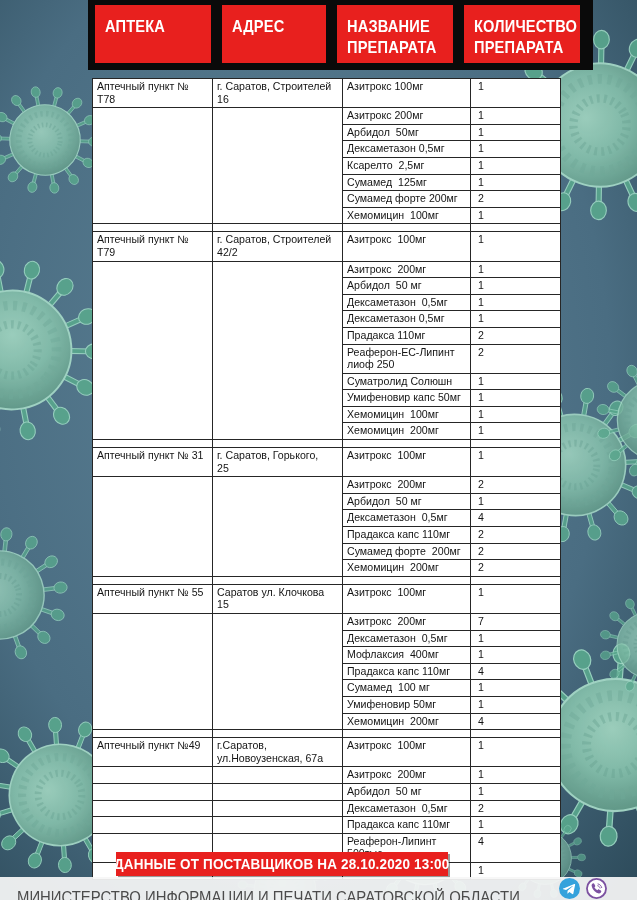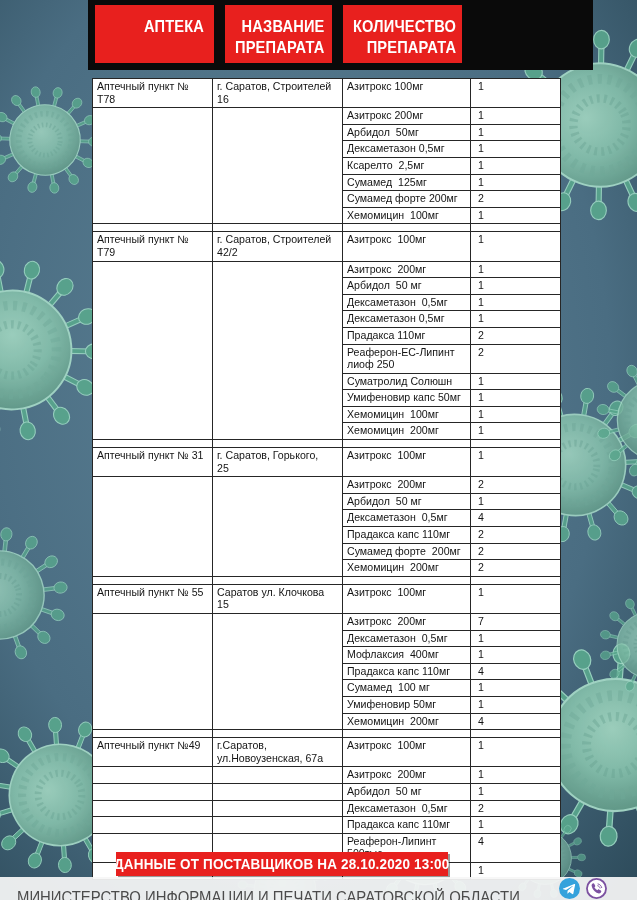--- a/index.html
+++ b/index.html
@@ -6,21 +6,21 @@
   .page{
     position:relative;width:637px;height:900px;overflow:hidden;
     font-family:"Liberation Sans",sans-serif;
   }
   .bg{position:absolute;left:0;top:0;}
 
   
   .header{
     position:absolute;left:88px;top:0;width:505px;height:70px;
     background:#0a0a0a;box-sizing:border-box;
-    display:flex;gap:11px;padding:5px 13px 7px 7px;text-align:right;
+    display:flex;gap:11px;padding:5px 13px 7px 7px;
   }
   .hcell{background:var(--accent_red,#e8201e);box-sizing:border-box;padding:11px 0 0 10px;}
   .hcell:nth-child(1){width:119px;}
   .hcell:nth-child(2){width:107px;}
   .hcell:nth-child(3){width:119px;}
   .hcell:nth-child(4){width:116px;}
   .htext{
     display:inline-block;color:#fff;font-weight:bold;font-size:17px;line-height:21px;
     white-space:pre-line;transform:scaleX(.86);transform-origin:0 0;letter-spacing:.2px;
   }
@@ -119,20 +119,23 @@
     <use href="#virus" transform="translate(425,845) scale(.9) rotate(-40)" opacity=".8"></use>
     <use href="#virus" transform="translate(545,858) scale(.6) rotate(12)" opacity=".7"></use>
     <use href="#virus" transform="translate(285,890) scale(.7) rotate(20)" opacity=".55"></use>
   </svg>
 
   <div class="header">
     <div class="hcell">
       <span class="htext">АПТЕКА</span>
     </div>
     <div class="hcell">
+      <span class="htext">АДРЕС</span>
+    </div>
+    <div class="hcell">
       <span class="htext">НАЗВАНИЕ
 ПРЕПАРАТА</span>
     </div>
     <div class="hcell">
       <span class="htext">КОЛИЧЕСТВО
 ПРЕПАРАТА</span>
     </div>
   </div>
 
   <table class="ptable">

